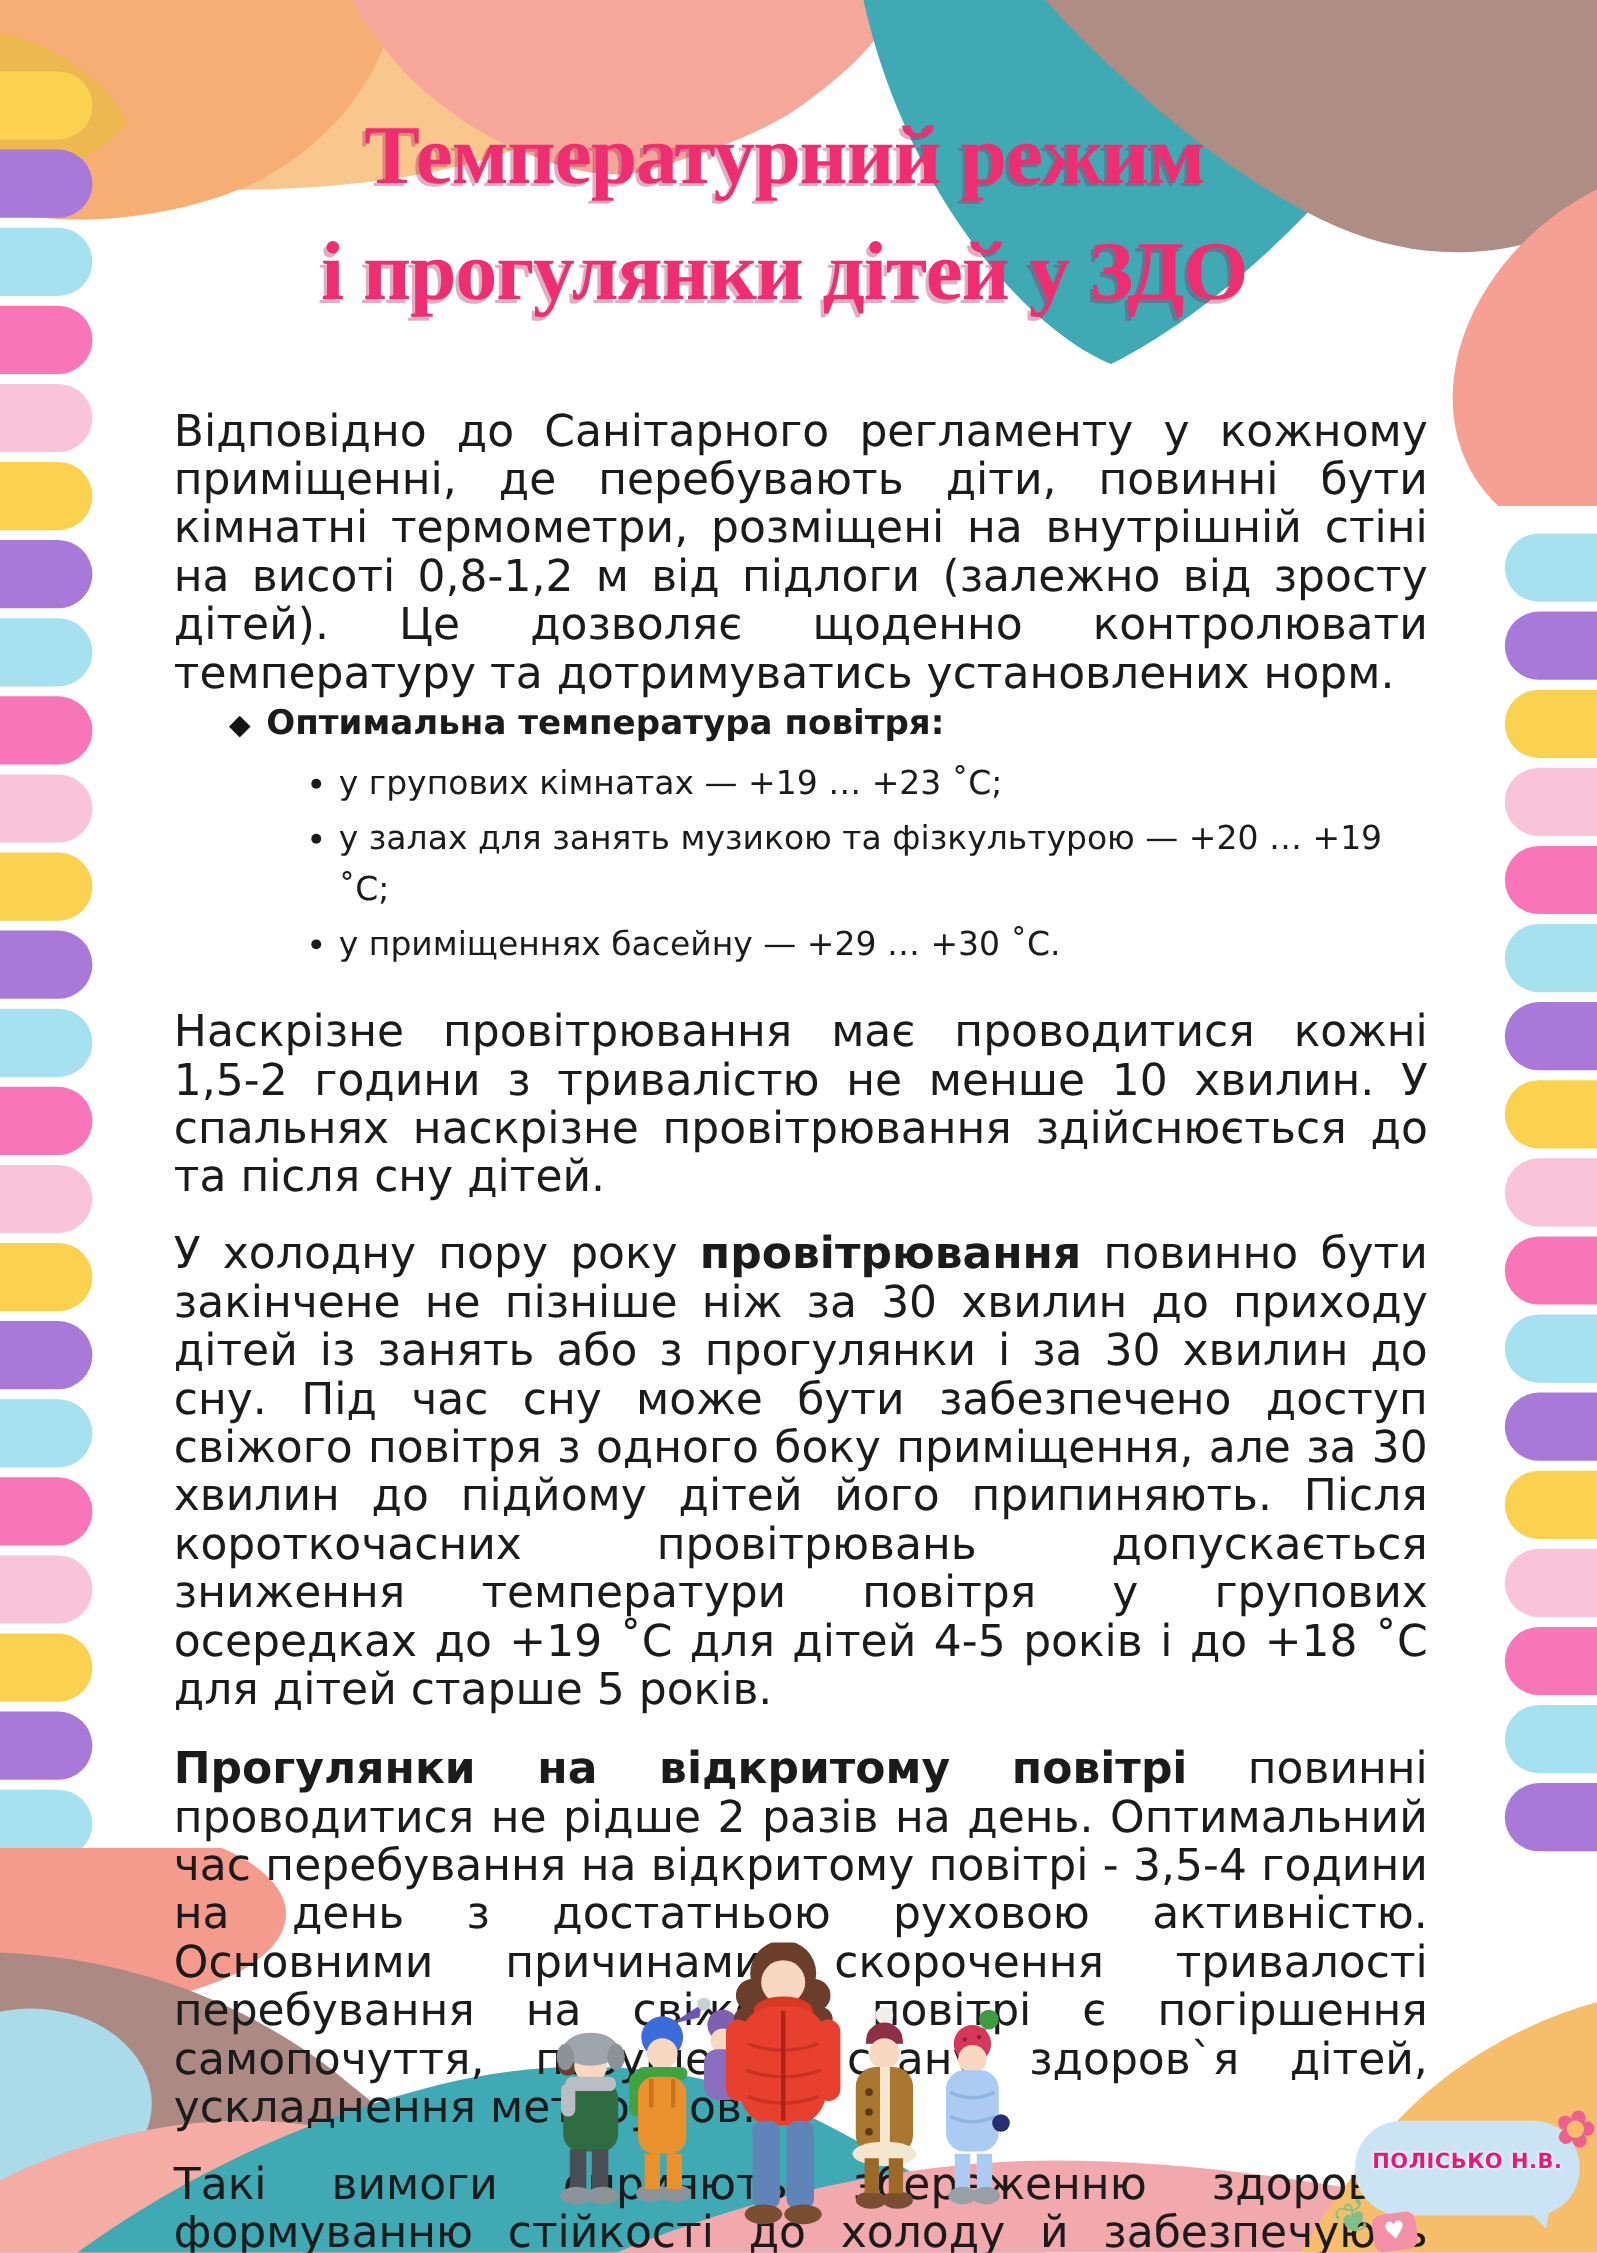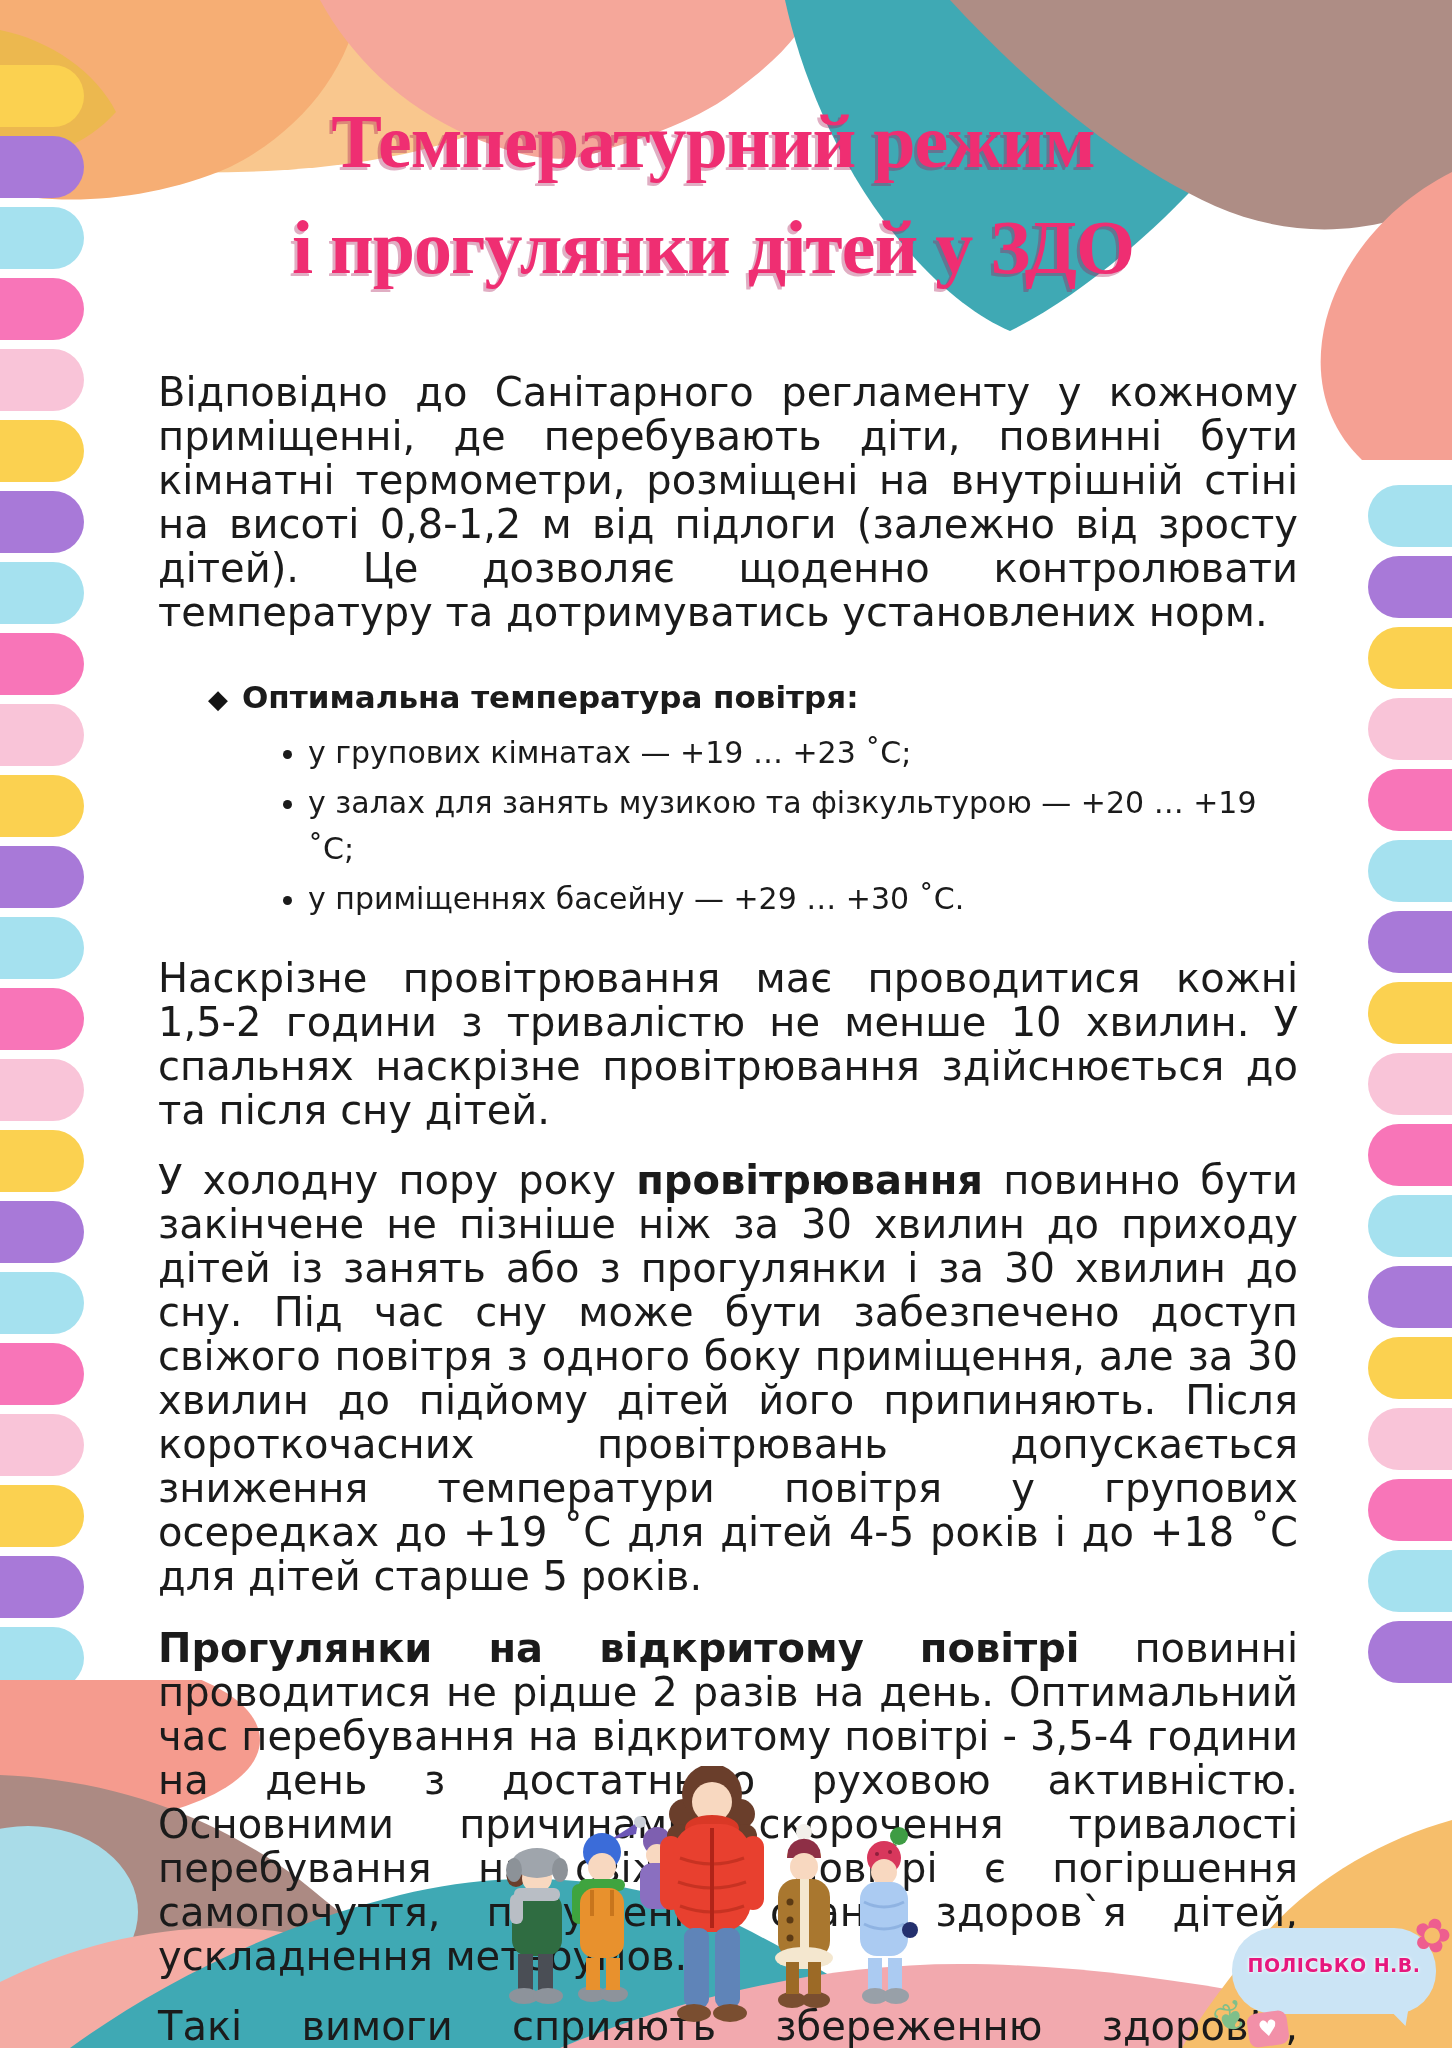--- a/index.html
+++ b/index.html
@@ -27,21 +27,21 @@
     color:#ef2e72;letter-spacing:-1px;
     text-shadow:-3px 3px 0 rgba(167,23,84,0.35);
     font-family:Liberation Serif, serif;
   }
   p{
     margin:0;text-align:justify;
     font-size:40px;line-height:44px;
   }
   .p1{margin-top:70px;}
   .optimal-heading{
-    margin-top:40px;padding-left:50px;
+    padding-left:50px;
     font-weight:bold;font-size:31px;line-height:46px;text-align:left;
   }
   .diamond{font-size:26px;margin-right:14px;color:#141414;}
   ul.bullets{
     margin:8px 0 0 0;padding-left:150px;list-style:disc;
   }
   ul.bullets li{
     font-size:30px;line-height:46px;margin-bottom:4px;text-align:left;
   }
   .p2{margin-top:34px;}

